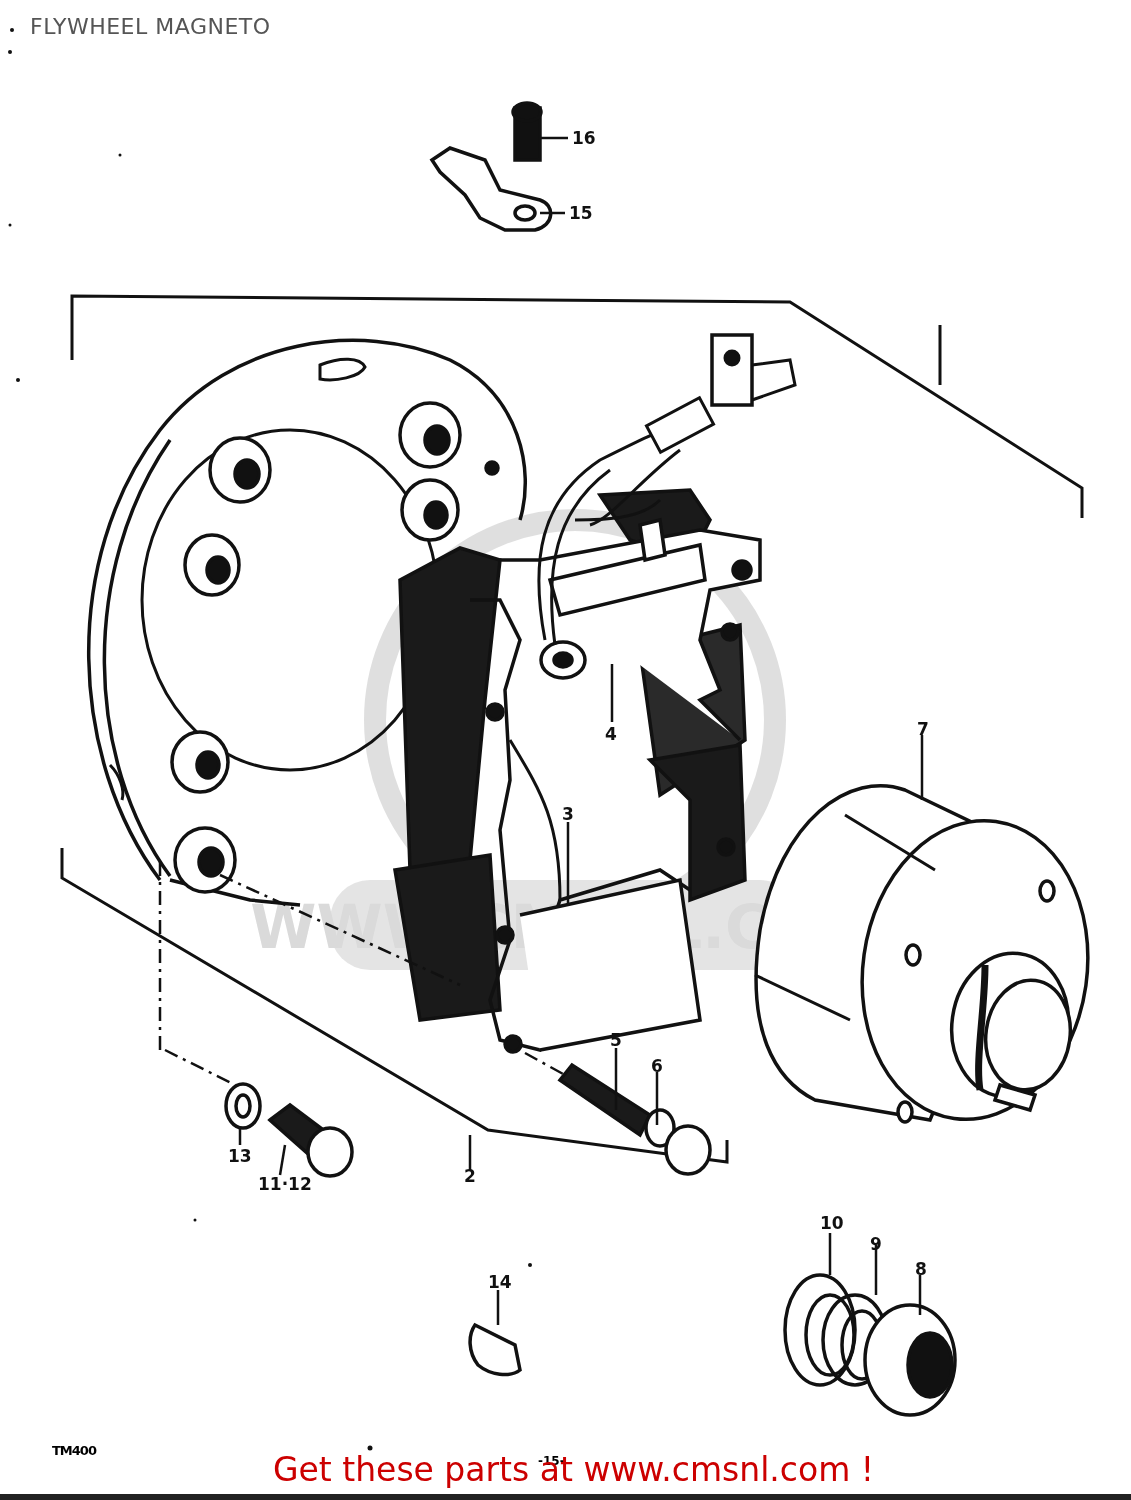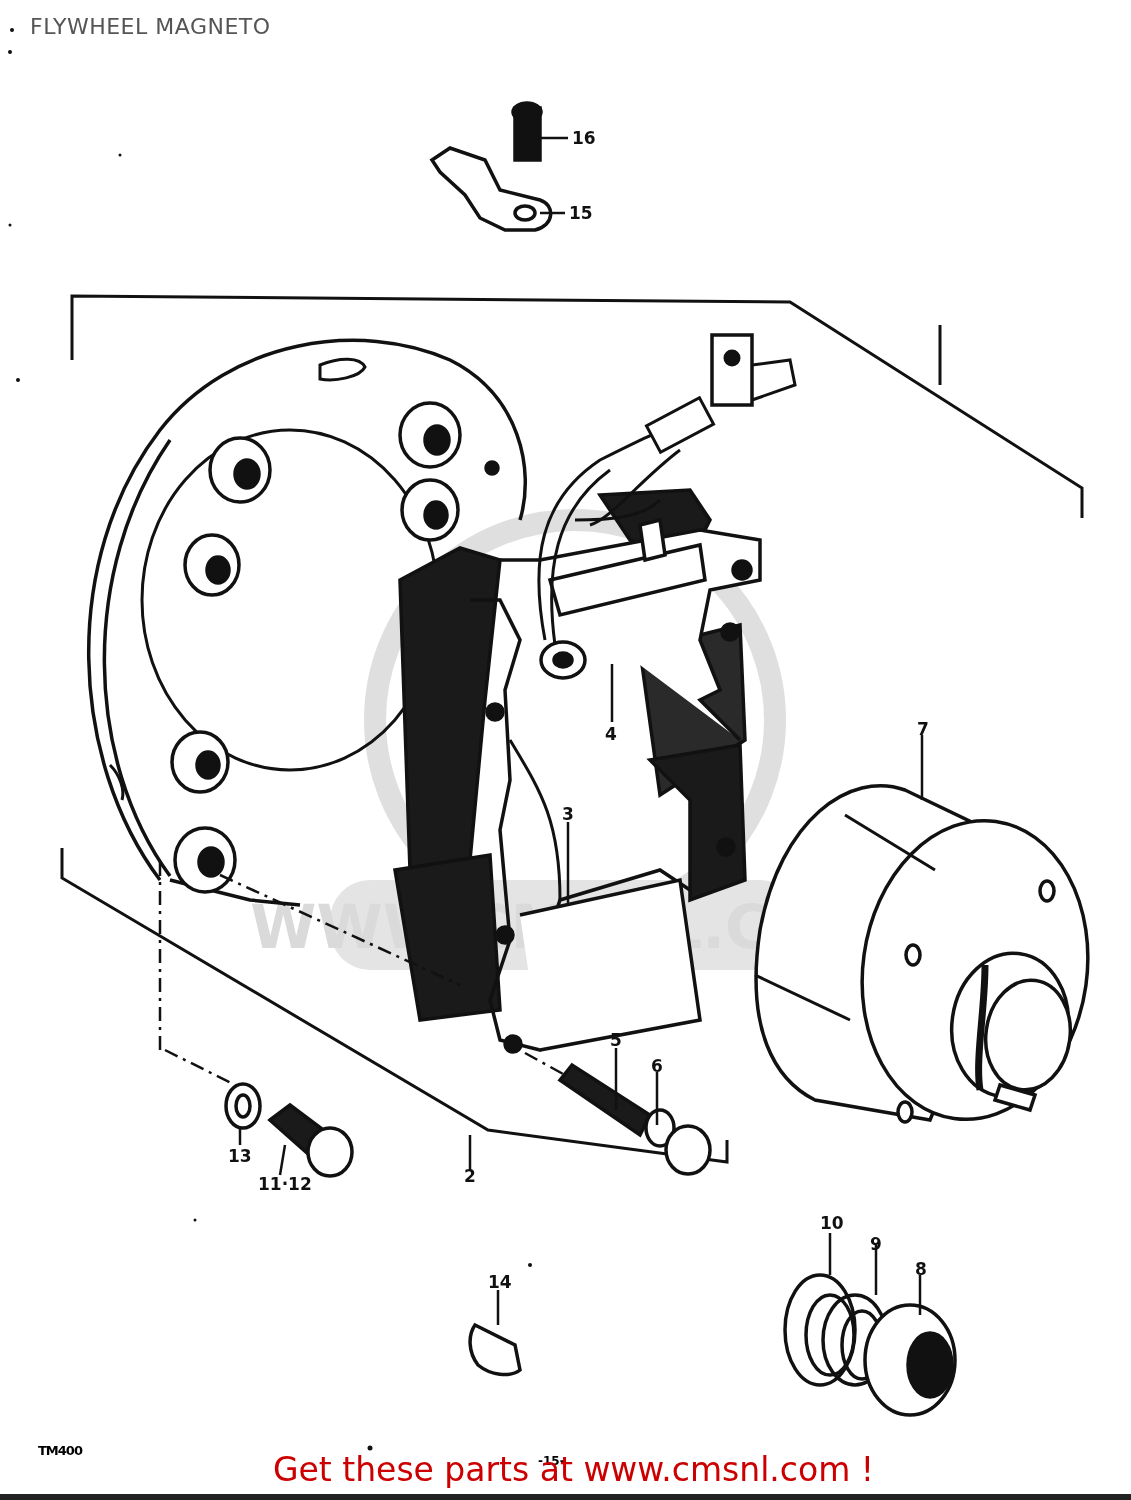--- a/index.html
+++ b/index.html
@@ -1,20 +1,20 @@
 <!DOCTYPE html>
 <html><head>
   <meta charset="utf-8">
   <style>
     html, body { margin: 0; padding: 0; background: #ffffff; }
     body { width: 1131px; height: 1500px; position: relative; overflow: hidden; font-family: "DejaVu Sans", sans-serif; }
     .title { position: absolute; left: 22px; top: 14px; font-size: 22px; color: #555555; letter-spacing: 0.5px; font-family: "DejaVu Sans", sans-serif; margin-left: 8px; }
     .diagram { position: absolute; left: 0; top: 0; width: 1131px; height: 1500px; }
     .callout { font-family: "DejaVu Sans", sans-serif; font-size: 17px; font-weight: bold; fill: #111; }
-    .code { position: absolute; left: 38px; top: 1443px; font-size: 13px; font-weight: bold; color: #000; font-family: "DejaVu Sans", sans-serif; letter-spacing: -1px; }
+    .code { position: absolute; left: 52px; top: 1443px; font-size: 13px; font-weight: bold; color: #000; font-family: "DejaVu Sans", sans-serif; letter-spacing: -1px; }
     .pageno { position: absolute; left: 538px; top: 1454px; font-size: 12px; font-weight: bold; color: #000; font-family: "DejaVu Sans", sans-serif; }
     .promo { position: absolute; left: 0; width: 1131px; top: 1450px; text-align: center; font-size: 33px; color: #cc0000; font-family: "DejaVu Sans", sans-serif; padding-left: 16px; box-sizing: border-box; }
     .watermark { font-family: "DejaVu Sans", sans-serif; font-weight: bold; fill: #d6d6d6; }
     .bottom-bar { position: absolute; left: 0; top: 1494px; width: 1131px; height: 6px; background: #222; }
   </style>
 </head>
 <body>
 
 <div class="title">FLYWHEEL MAGNETO</div>
 

